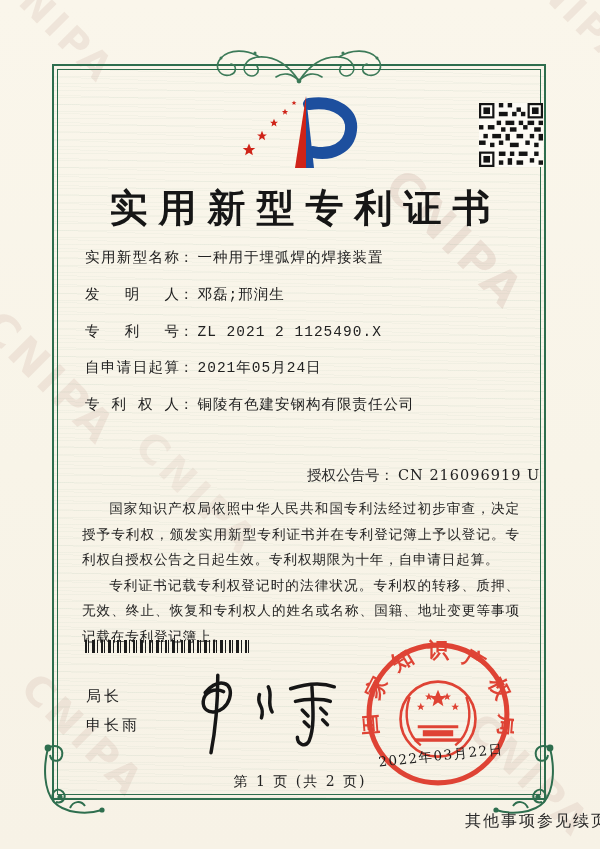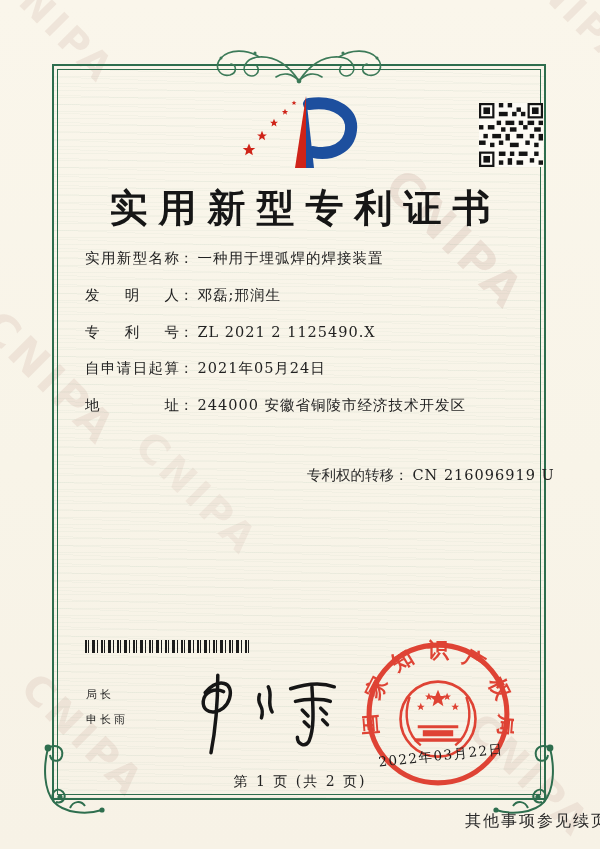--- a/index.html
+++ b/index.html
@@ -36,21 +36,21 @@
   }
   .logo{ position:absolute; left:50%; top:92px; transform:translateX(-50%); }
   .qr{ position:absolute; left:479px; top:103px; }
 
   .title{
     position:absolute; left:0; top:183px; width:100%; text-align:center;
     font-size:38px; font-weight:bold; letter-spacing:11px; color:#161616; text-indent:11px;
   }
 
   .fields{ position:absolute; left:85px; top:247px; width:430px; font-size:14.5px; }
-  .frow{ margin-bottom:14.8px; line-height:22px; white-space:nowrap; }
+  .frow{ margin-bottom:14.8px; line-height:22px; white-space:nowrap;font-family:Liberation Mono, monospace; }
   .flabel{
     display:inline-block; width:94px; text-align:justify; text-align-last:justify;
     vertical-align:top; color:#222;
   }
   .fcolon{ display:inline-block; margin:0 4px 0 0; }
   .fvalue{ letter-spacing:1px; color:#222; }
 
   .grant-row{ position:absolute; left:85px; top:466px; width:440px; font-size:14.5px; white-space:nowrap; }
   .grant-no{ position:absolute; left:222px; top:0; }
 
@@ -62,21 +62,21 @@
 
   .barcode{
     position:absolute; left:85px; top:640px; width:166px; height:13px;
     background:repeating-linear-gradient(90deg,
       #1c1c1c 0 2px, rgba(0,0,0,0) 2px 3px,
       #1c1c1c 3px 4px, rgba(0,0,0,0) 4px 7px,
       #1c1c1c 7px 10px, rgba(0,0,0,0) 10px 12px,
       #1c1c1c 12px 13px, rgba(0,0,0,0) 13px 16px);
   }
 
-  .signoff{ position:absolute; left:86px; top:687px; font-size:11px; letter-spacing:3px; color:#1d1d1d;
+  .signoff{ position:absolute; left:86px; top:687px; font-size:15px; letter-spacing:3px; color:#1d1d1d;
     font-family:"DejaVu Sans","Liberation Sans",sans-serif; }
   .signoff .name{ margin-top:10px; }
   .signature{ position:absolute; left:178px; top:668px; }
 
   .seal{ position:absolute; left:362px; top:638px; opacity:0.92; }
   .seal-date{
     position:absolute; left:356px; top:747px; width:170px; text-align:center;
     font-size:13.5px; letter-spacing:1.5px; color:#1a1a1a; transform:rotate(-6deg); z-index:5;
   }
 
@@ -242,28 +242,32 @@
     <div class="frow">
       <span class="flabel">发明人</span><span class="fcolon">：</span><span class="fvalue">邓磊;邢润生</span>
     </div>
     <div class="frow">
       <span class="flabel">专利号</span><span class="fcolon">：</span><span class="fvalue">ZL 2021 2 1125490.X</span>
     </div>
     <div class="frow">
       <span class="flabel">自申请日起算</span><span class="fcolon">：</span><span class="fvalue">2021年05月24日</span>
     </div>
     <div class="frow">
-      <span class="flabel">地址</span><span class="fcolon">：</span><span class="fvalue">244000 安徽省铜陵市经济技术开发区</span>
+      <span class="flabel">专利权人</span><span class="fcolon">：</span><span class="fvalue">铜陵有色建安钢构有限责任公司</span>
     </div>
   </div>
 
   <div class="grant-row">
-    <span class="grant-no"><span>专利权的转移</span><span class="fcolon">：</span><span class="fvalue">CN 216096919 U</span></span>
-  </div>
-
+    <span class="grant-no"><span>授权公告号</span><span class="fcolon">：</span><span class="fvalue">CN 216096919 U</span></span>
+  </div>
+
+  <div class="body-text">
+    <p>国家知识产权局依照中华人民共和国专利法经过初步审查，决定授予专利权，颁发实用新型专利证书并在专利登记簿上予以登记。专利权自授权公告之日起生效。专利权期限为十年，自申请日起算。</p>
+    <p>专利证书记载专利权登记时的法律状况。专利权的转移、质押、无效、终止、恢复和专利权人的姓名或名称、国籍、地址变更等事项记载在专利登记簿上。</p>
+  </div>
 
   <div class="barcode"></div>
 
   <div class="signoff">
     <div>局长</div>
     <div class="name">申长雨</div>
   </div>
 
   <div class="signature">
     <svg width="165" height="90" viewBox="0 0 170 90">

